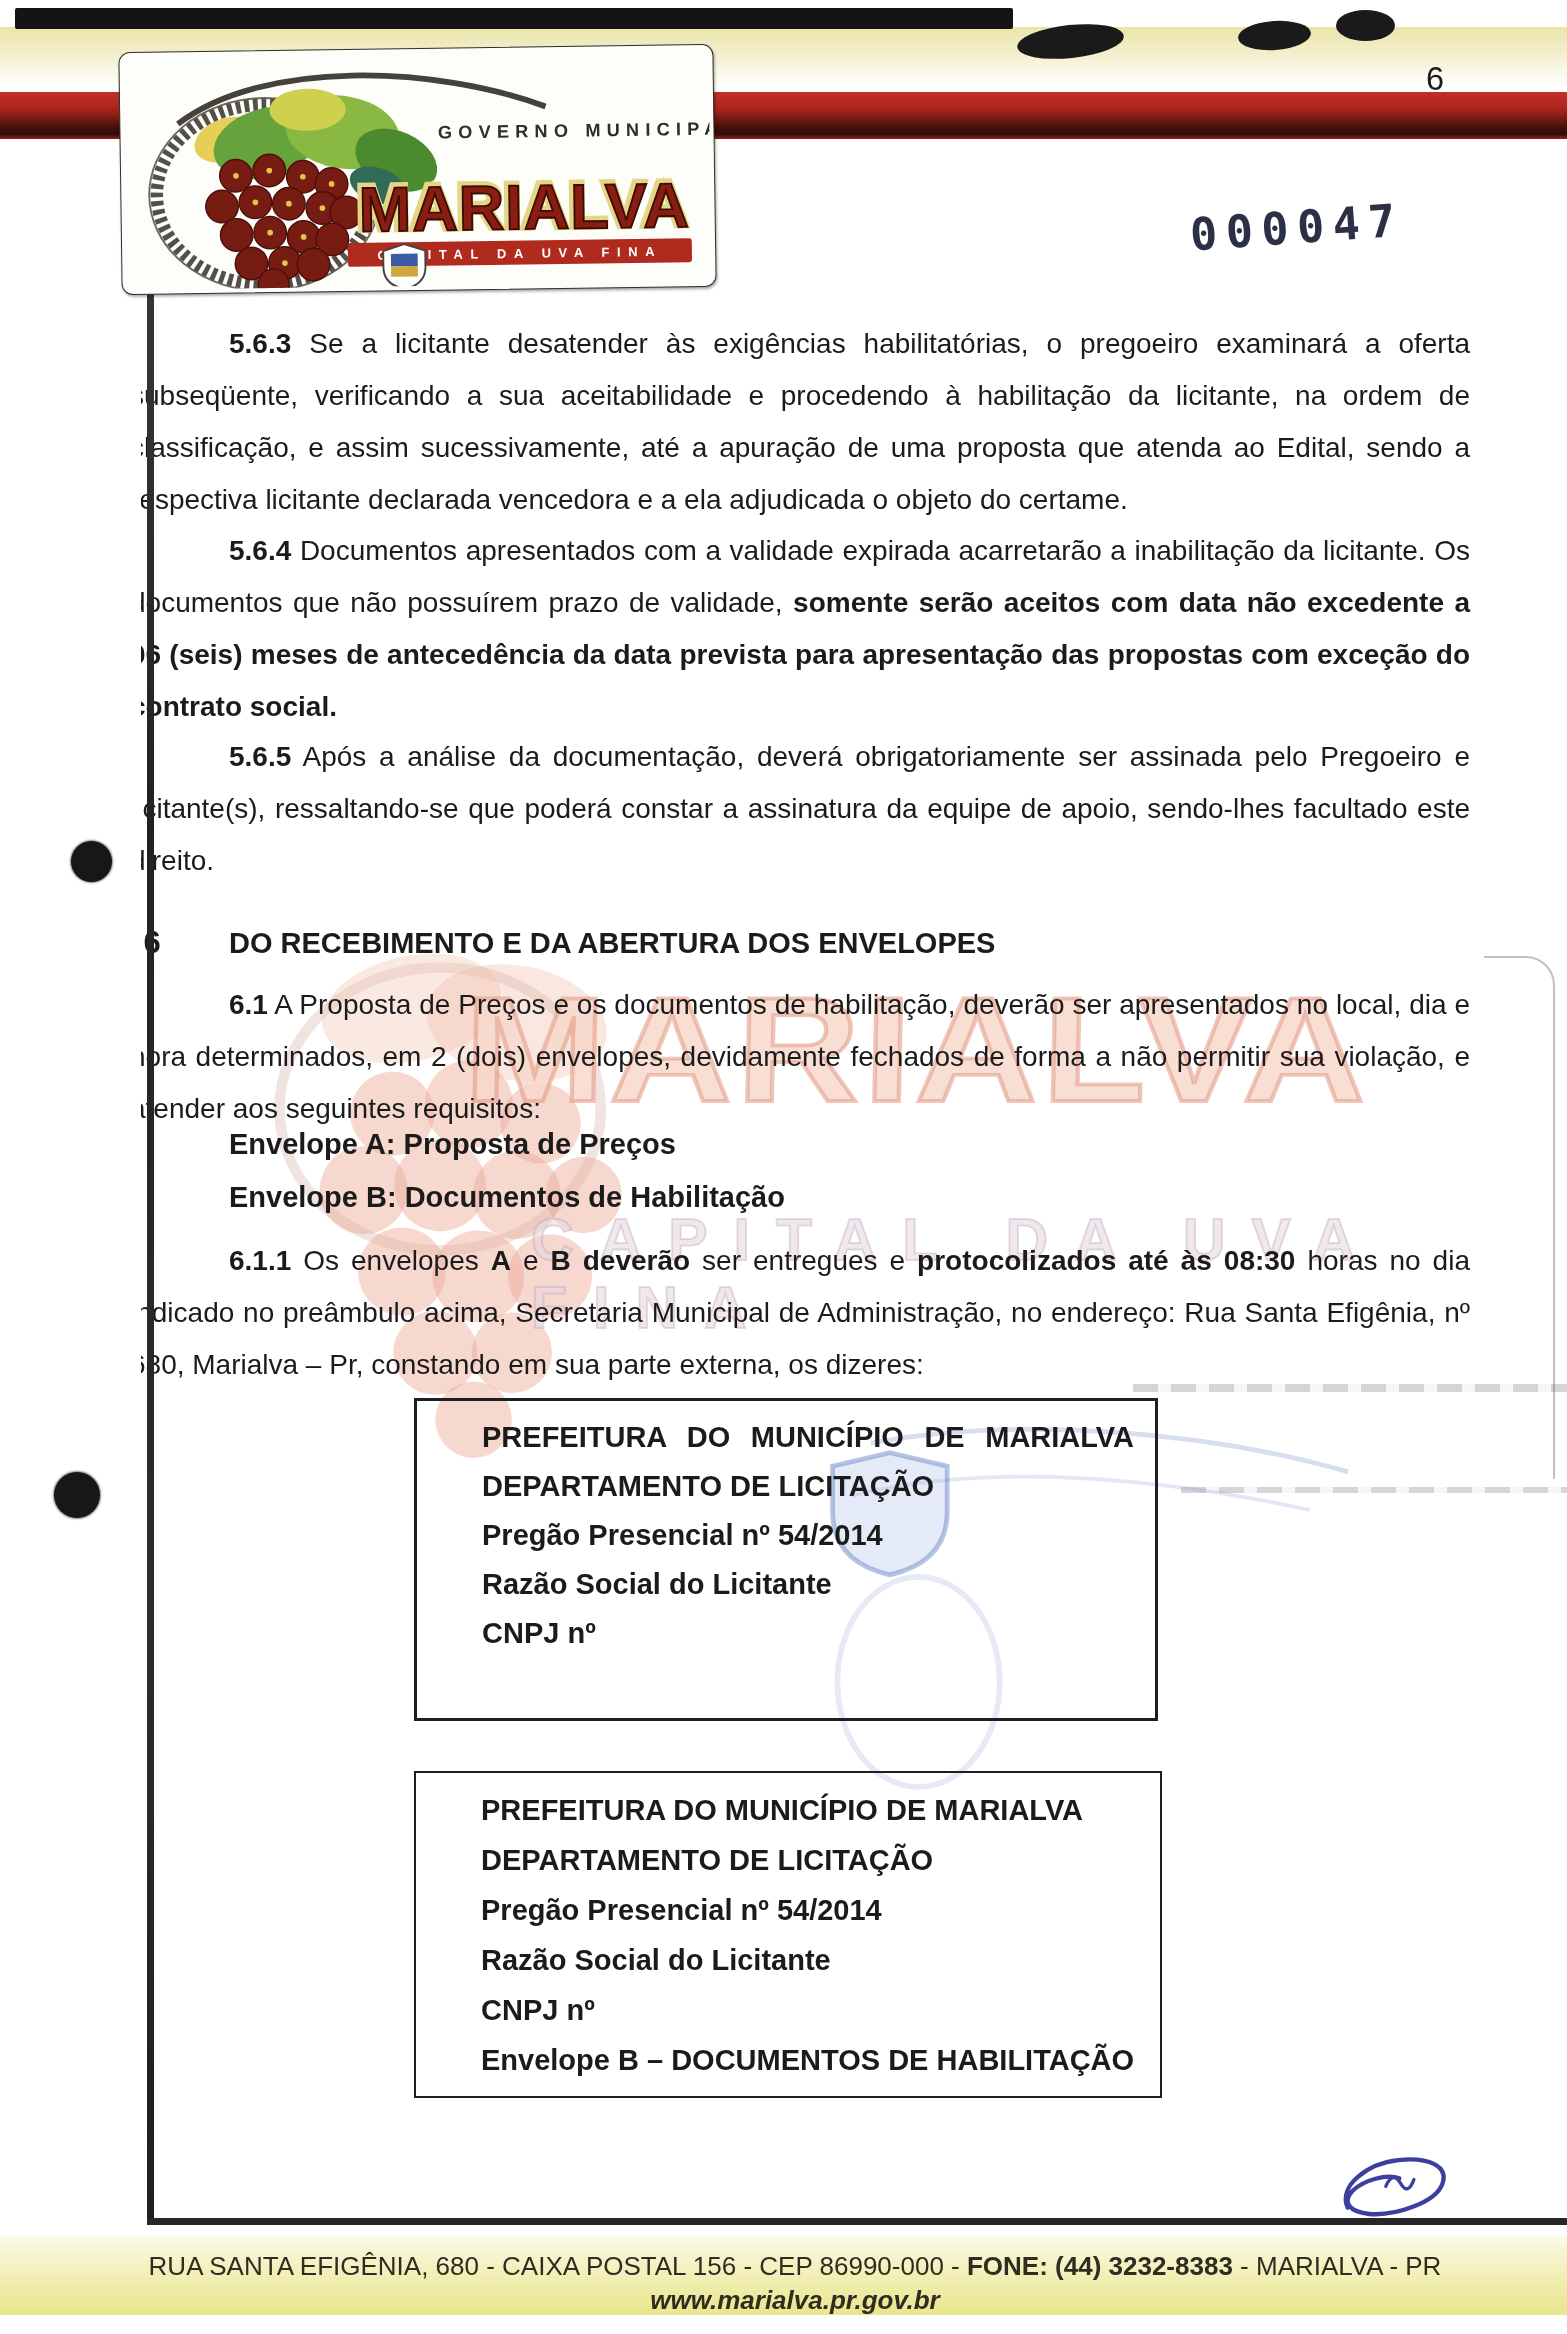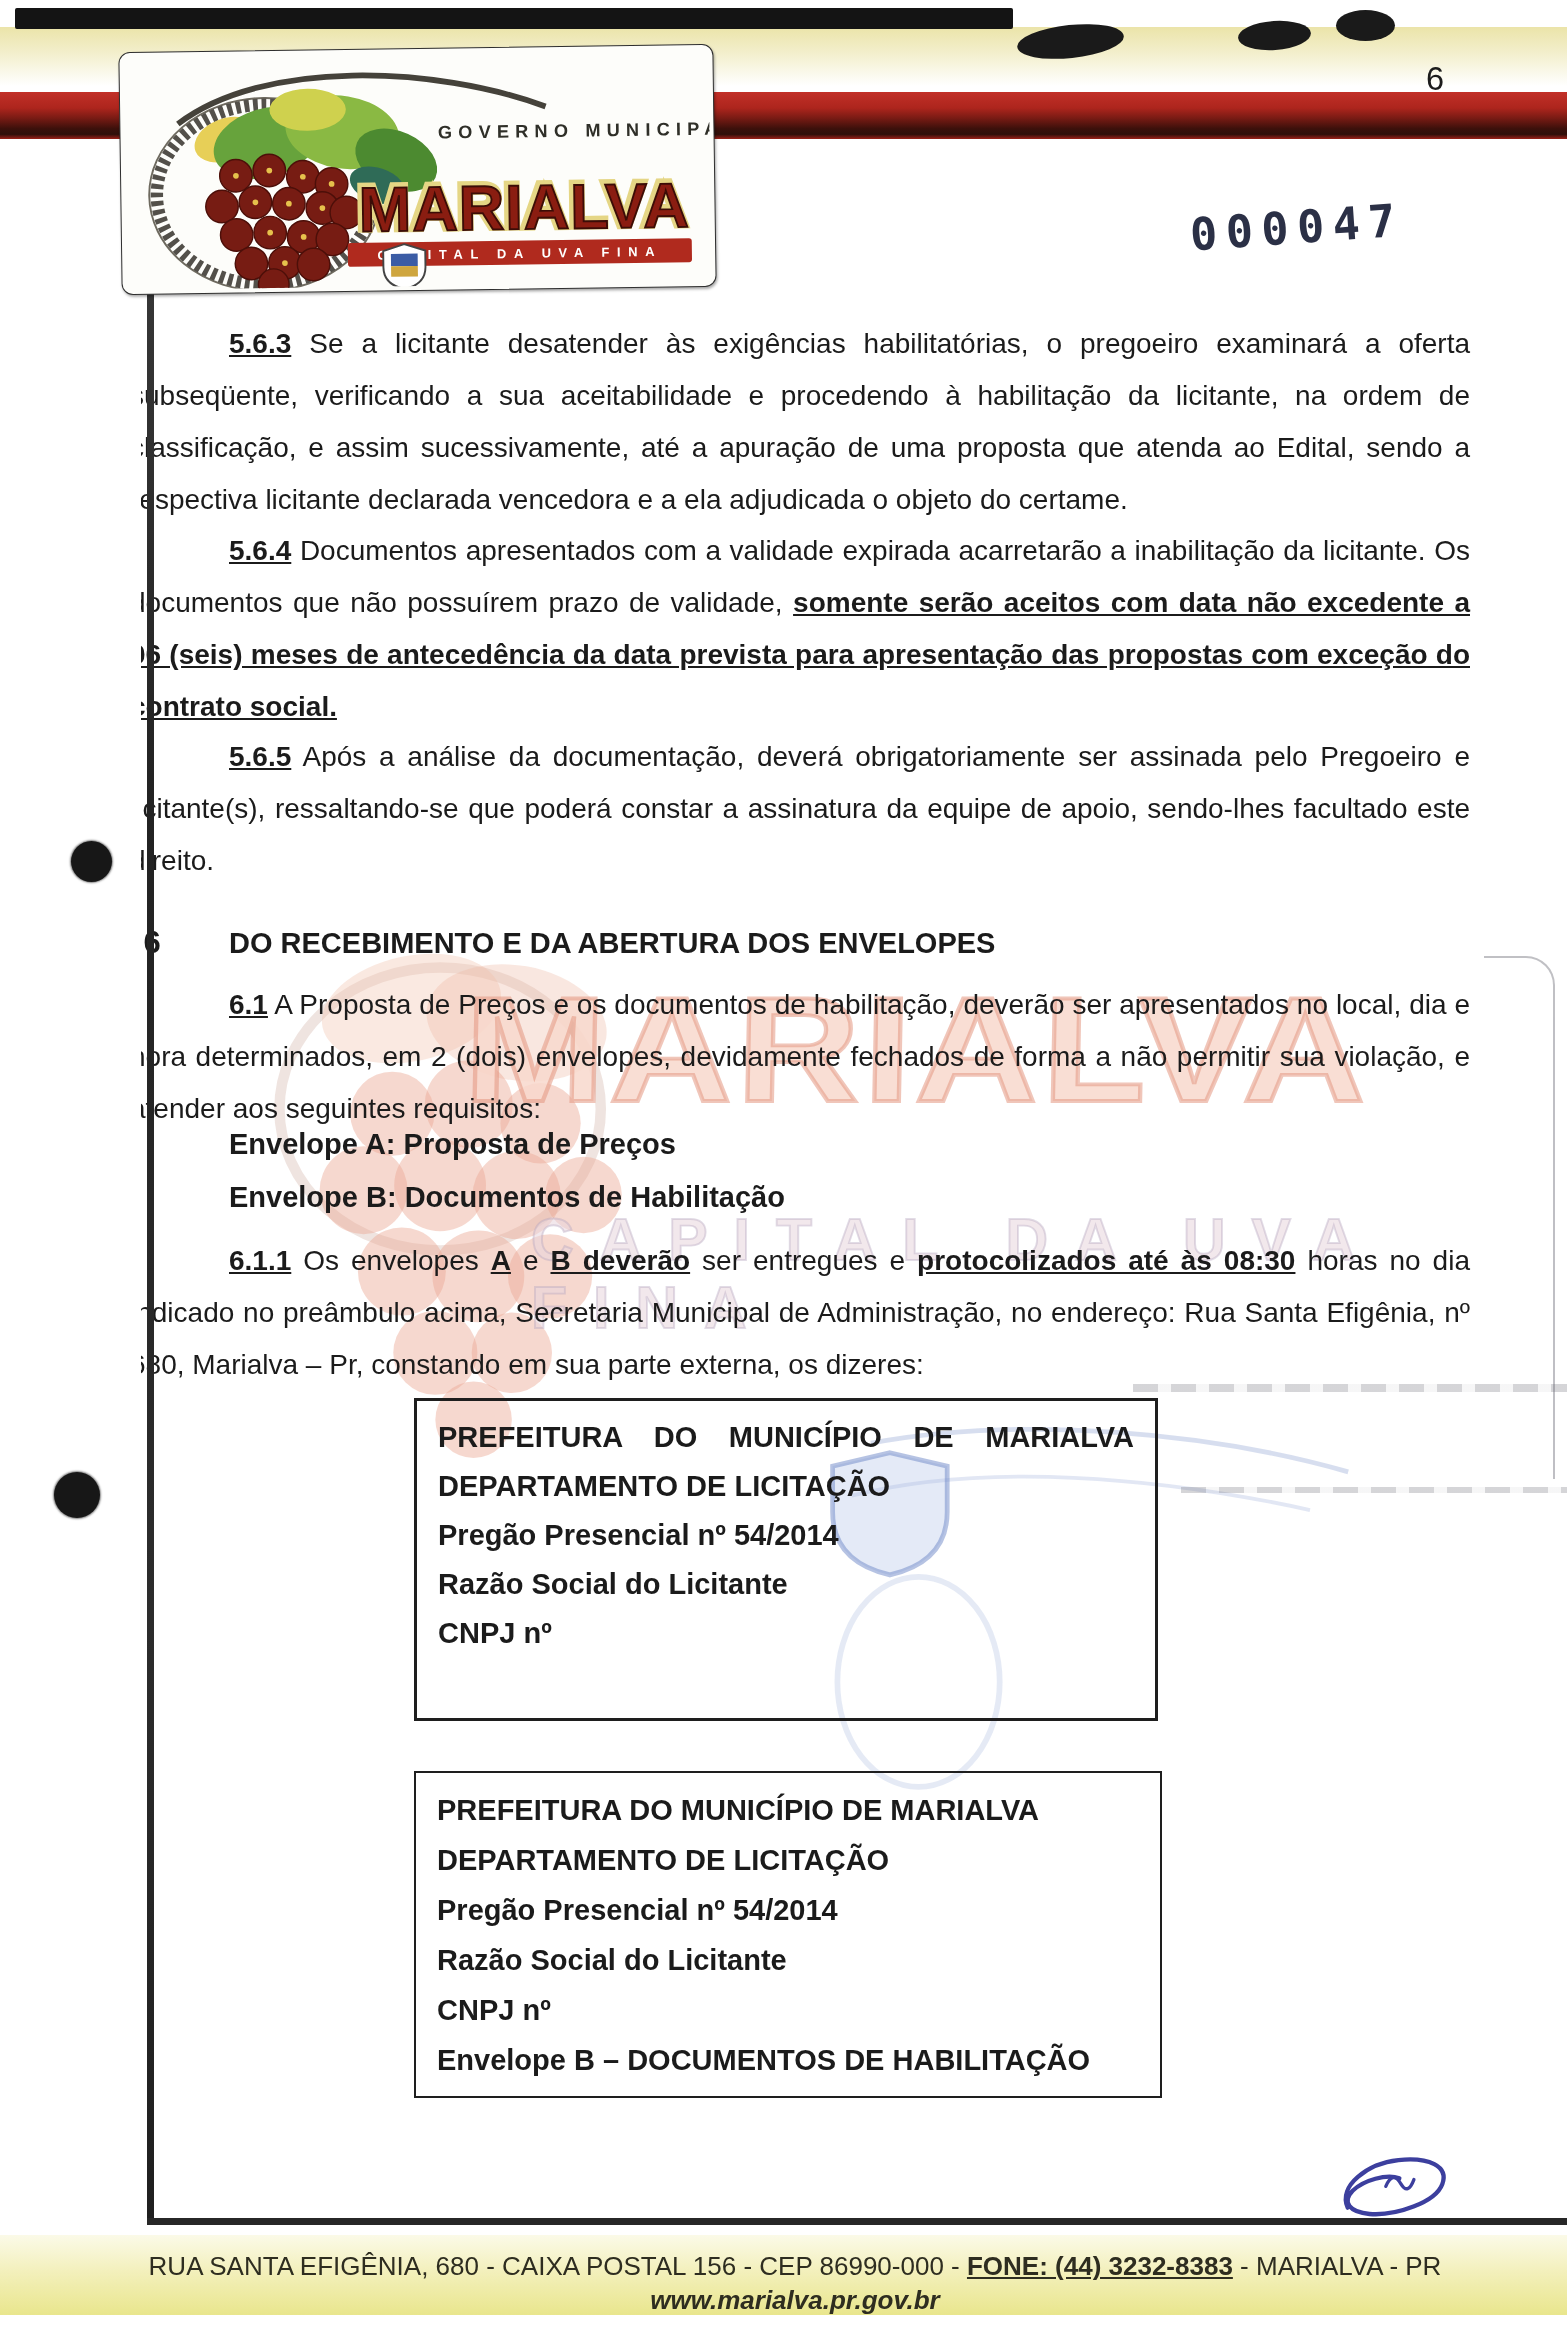--- a/index.html
+++ b/index.html
@@ -32,28 +32,28 @@
           color:rgba(232,214,220,0.55);-webkit-text-stroke:1.9px rgba(178,162,190,0.38);}
   .wm-smudge{position:absolute;z-index:0;background:repeating-linear-gradient(90deg,
              rgba(105,105,115,.28) 0 25px,rgba(105,105,115,.06) 25px 38px);}
   .vellum{position:absolute;left:1484px;top:956px;width:69px;height:521px;z-index:0;
           border-top:2.9px solid rgba(115,115,125,.45);border-right:2.9px solid rgba(115,115,125,.45);
           border-top-right-radius:29px;}
   
   .para{position:absolute;left:130px;width:1340px;font-size:28px;line-height:52px;
         text-align:justify;z-index:1;}
   .para.ind{text-indent:99px;}
-  .b{font-weight:bold;text-decoration:underline;}
+  .b{font-weight:bold;}
   .heading{position:absolute;left:130px;width:1340px;font-size:29px;font-weight:bold;z-index:1;}
   .heading .num{display:inline-block;width:99px;padding-left:13.4px;box-sizing:border-box;font-size:31px;}
   .envline{position:absolute;left:229px;font-size:29px;font-weight:bold;z-index:1;}
   
   .envbox{position:absolute;border:3.8px solid #1e1e1e;background:transparent;z-index:1;
           padding:11.5px 21px;box-sizing:border-box;font-size:29px;font-weight:bold;}
-  .envbox .bl{line-height:49px;white-space:nowrap;}
+  .envbox .bl{line-height:49px;white-space:nowrap;margin-left:44px;}
   .envbox.second{border-width:2.9px;}
   .envbox.second .bl{line-height:50px;}
   .envbox .jline{white-space:normal;text-align:justify;text-align-last:justify;}
   
   .margin-mask{position:absolute;left:0;top:293px;width:141px;height:1925px;background:#ffffff;z-index:2;}
   .vline{position:absolute;left:147px;top:193px;width:6.7px;height:2031px;z-index:3;
          background:linear-gradient(180deg,#3a3a3a,#222 30%,#2c2c2c 70%,#1f1f1f);}
   .hline{position:absolute;left:147px;top:2218px;width:1420px;height:6.7px;background:#272727;z-index:3;}
   .dot{position:absolute;background:#171717;border-radius:50%;z-index:4;box-shadow:0 0 1.9px 1px rgba(25,25,25,.55);}
   .dot.d1{left:71px;top:841px;width:41px;height:41px;}

